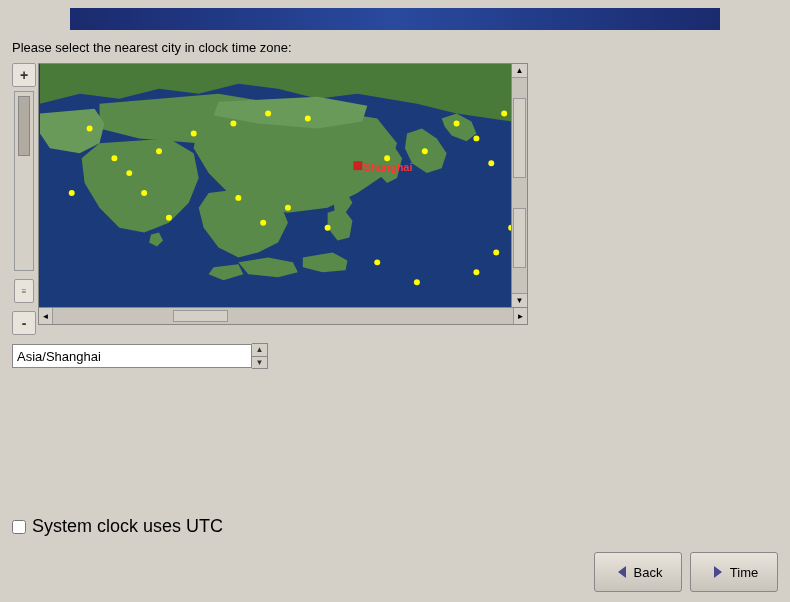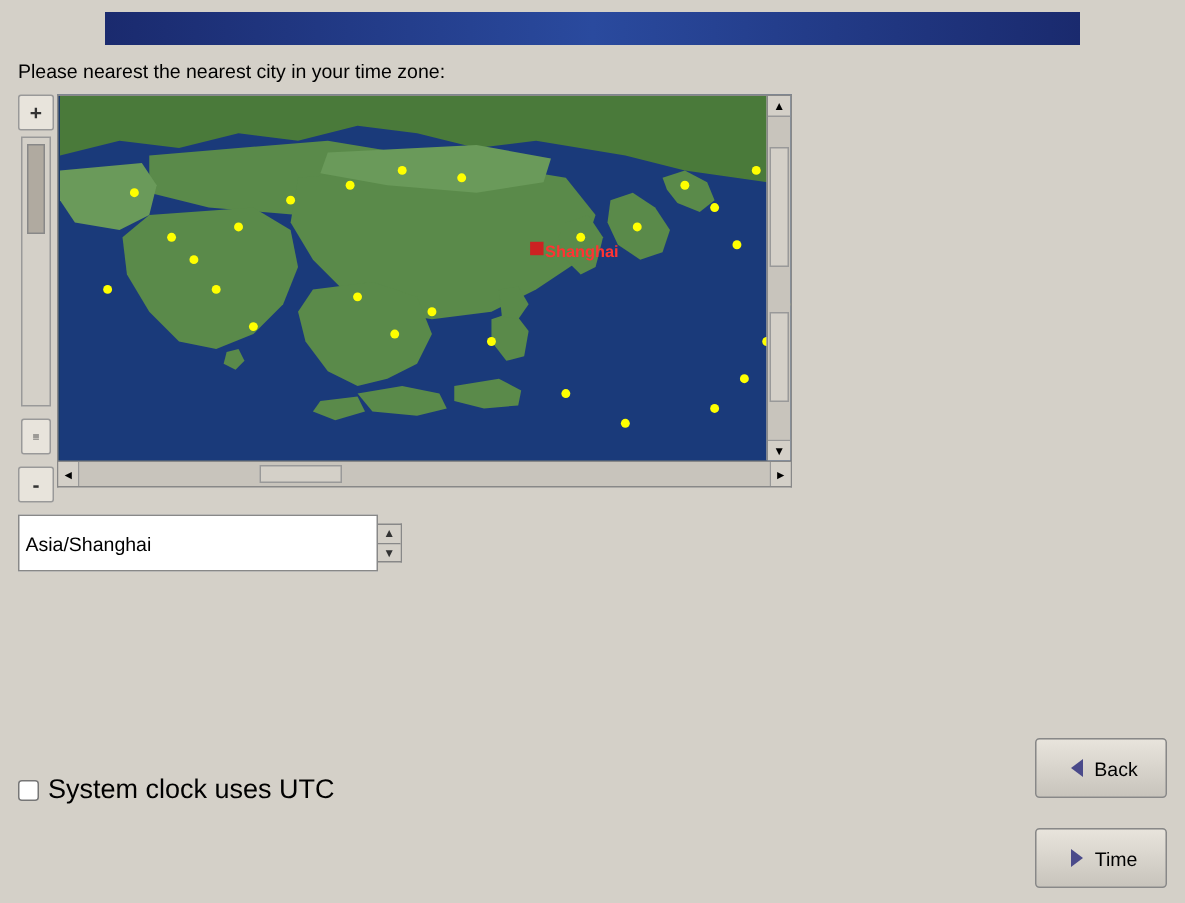--- a/index.html
+++ b/index.html
@@ -103,21 +103,21 @@
       color: #000;
     }
 
     .timezone-select-wrapper {
       display: inline-flex;
       align-items: center;
     }
 
     .timezone-select {
       width: 240px;
-      height: 38px;
+      height: 24px;
       background: white;
       border: 1px solid #888;
       font-size: 13px;
       padding: 2px 4px;
       appearance: none;
       -webkit-appearance: none;
     }
 
     .select-spinners {
       display: flex;
@@ -161,22 +161,21 @@
       font-size: 18px;
       color: #000;
       cursor: pointer;
     }
 
     .bottom-buttons {
       position: absolute;
       bottom: 10px;
       right: 12px;
       display: flex;
-      gap: 20px;
-      flex-direction: column;
+      gap: 8px;
     }
 
     .nav-button {
       width: 88px;
       height: 40px;
       background: linear-gradient(to bottom, #e8e4dc, #c8c4bc);
       border: 1px solid #888;
       border-radius: 3px;
       cursor: pointer;
       display: flex;
@@ -212,21 +211,21 @@
       border-left: 8px solid #4a4a8a;
     }
   </style>
 </head>
 <body>
 
 <div class="header-bar"></div>
 
 <div class="content">
   
-  <div class="instruction-text">Please nearest the nearest city in your time zone:</div>
+  <div class="instruction-text">Please select the nearest city in clock time zone:</div>
 
   
   <div class="map-container">
 
     <div class="zoom-controls">
       <button class="zoom-btn">+</button>
 
       <div style="display:flex;flex-direction:column;align-items:center;background:#d4d0c8;border:1px solid #999;width:20px;height:180px;position:relative;">
         <div style="position:absolute;top:4px;left:50%;transform:translateX(-50%);width:12px;height:60px;background:#b0aaa0;border:1px solid #888;cursor:pointer;"></div>
       </div>

